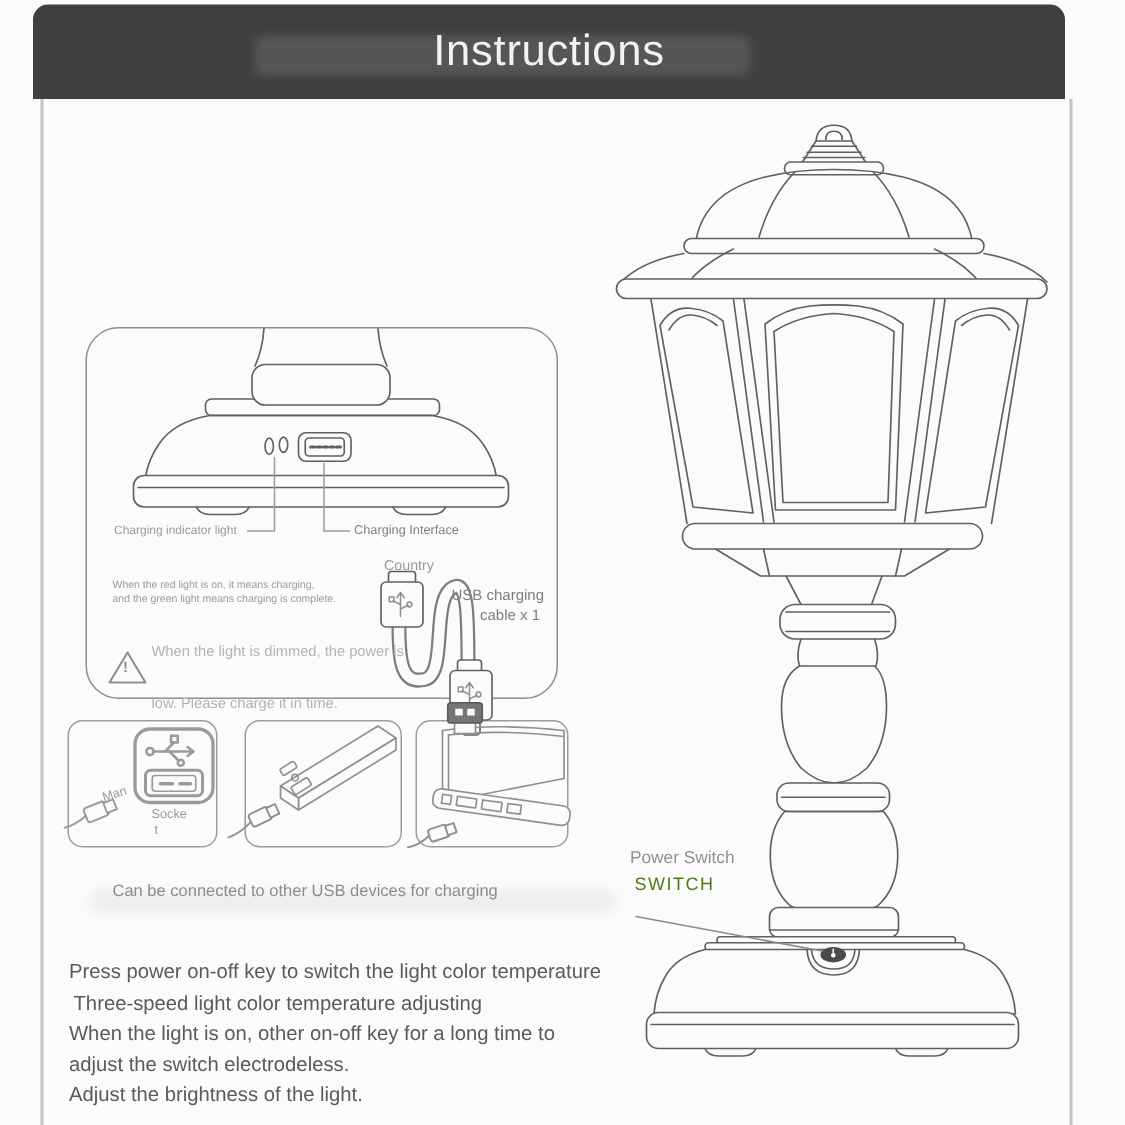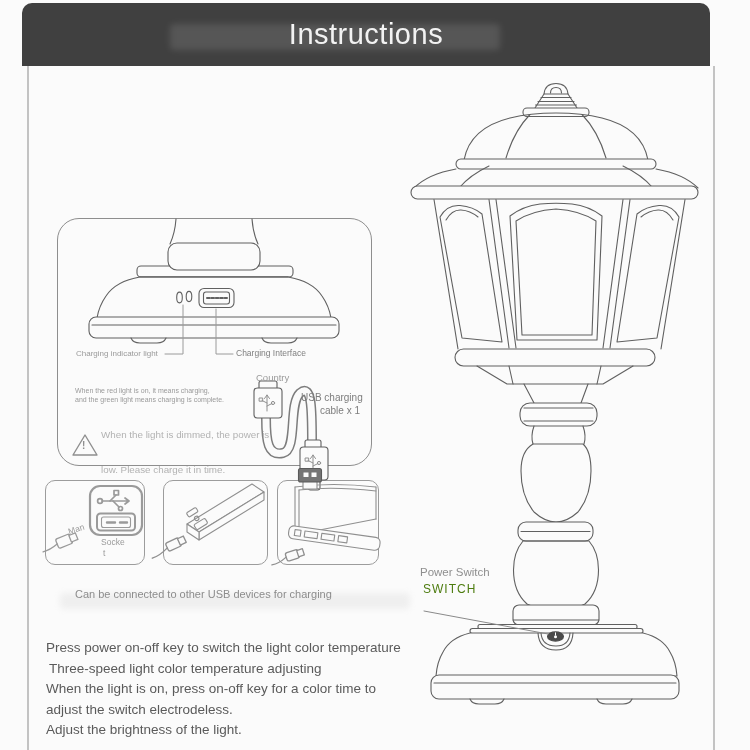--- a/index.html
+++ b/index.html
@@ -236,18 +236,18 @@
   <span class="lbl" style="left:101px;top:537px;font-size:8.5px;">Socke</span>
   <span class="lbl" style="left:103px;top:548px;font-size:8.5px;">t</span>
   <span class="lbl" style="left:75px;top:571px;font-size:11px;color:#8c8c8c;margin-top:17px;">Can be connected to other USB devices for charging</span>
 
   <span class="lbl" style="left:420px;top:566px;font-size:11.5px;color:#8f8f8f;">Power Switch</span>
   <span class="lbl" style="left:423px;top:582px;font-size:12px;color:#4d7c0f;letter-spacing:1px;">SWITCH</span>
 
   <div class="para">
     <div>Press power on-off key to switch the light color temperature</div>
     <div style="padding-left:3px;">Three-speed light color temperature adjusting</div>
-    <div>When the light is on, press on-off key for a color time to</div>
+    <div>When the light is on, other on-off key for a long time to</div>
     <div>adjust the switch electrodeless.</div>
     <div>Adjust the brightness of the light.</div>
   </div>
 
 </div>
 
 </body></html>

